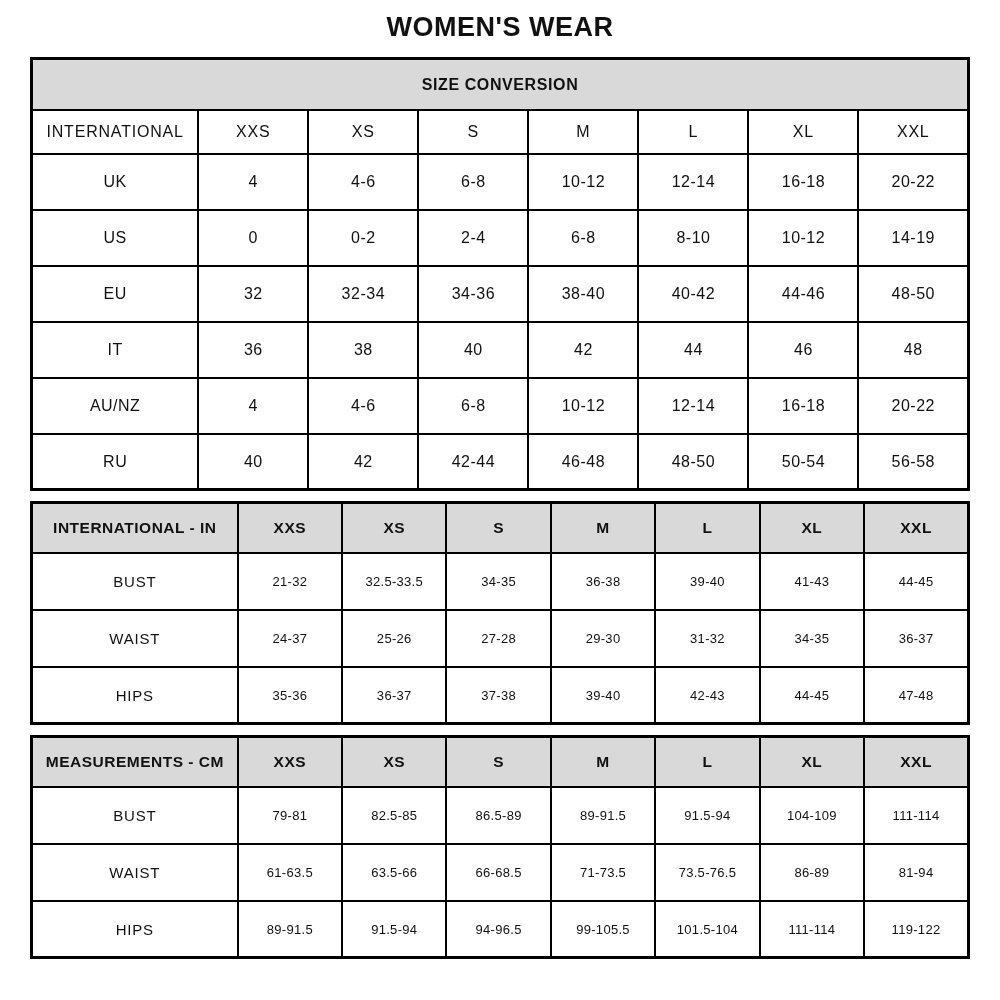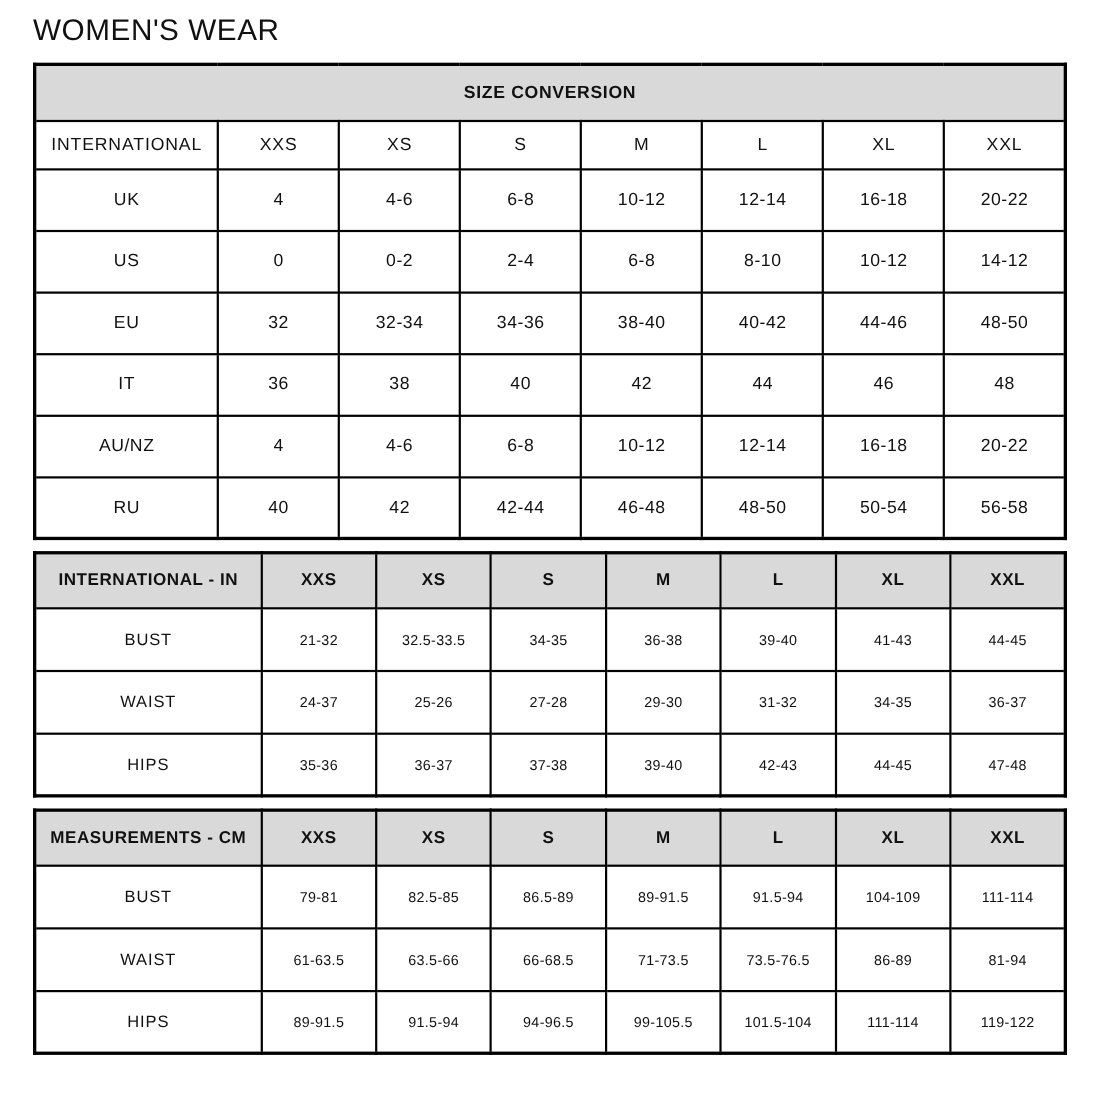--- a/index.html
+++ b/index.html
@@ -12,22 +12,23 @@
   html, body { margin: 0; padding: 0; }
   body {
     width: 1000px;
     height: 1000px;
     background: var(--page-bg);
     color: var(--text);
     font-family: "Liberation Sans", sans-serif;
   }
   .page { padding: 9px 30px 0 30px; }
   .page-title {
+    text-align: center;
     font-size: 27px;
-    font-weight: 400;
+    font-weight: 700;
     letter-spacing: 0.5px;
     line-height: 1.2;
     margin: 2px 0 14px 0;
   }
   table.tbl {
     width: 100%;
     border-collapse: collapse;
     border: 3px solid var(--border);
     table-layout: fixed;
     margin-bottom: 10px;
@@ -127,21 +128,21 @@
           <td class="value">20-22</td>
         </tr>
         <tr>
           <td class="row-label">US</td>
           <td class="value">0</td>
           <td class="value">0-2</td>
           <td class="value">2-4</td>
           <td class="value">6-8</td>
           <td class="value">8-10</td>
           <td class="value">10-12</td>
-          <td class="value">14-12</td>
+          <td class="value">14-19</td>
         </tr>
         <tr>
           <td class="row-label">EU</td>
           <td class="value">32</td>
           <td class="value">32-34</td>
           <td class="value">34-36</td>
           <td class="value">38-40</td>
           <td class="value">40-42</td>
           <td class="value">44-46</td>
           <td class="value">48-50</td>

